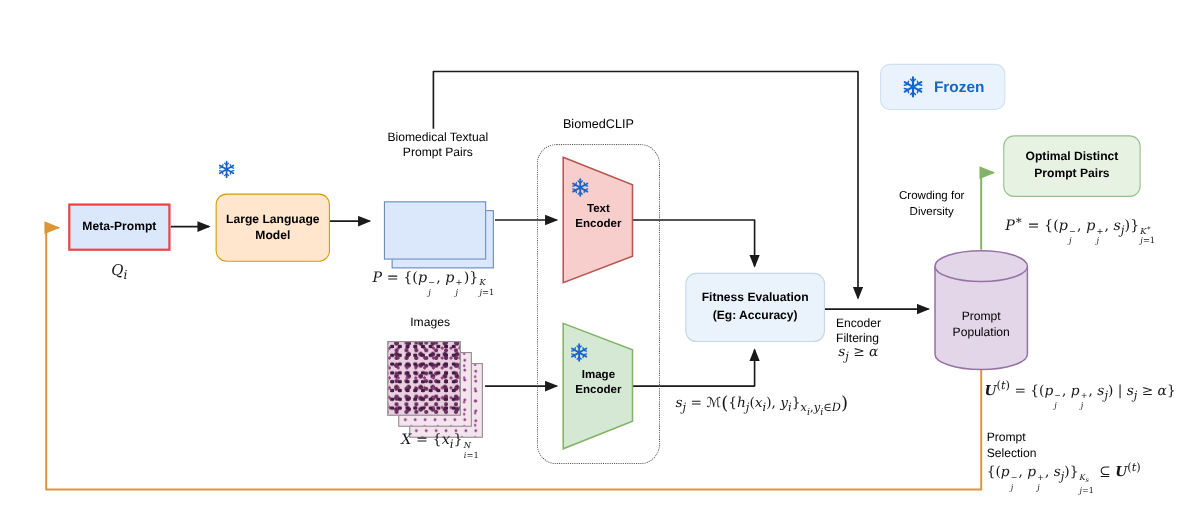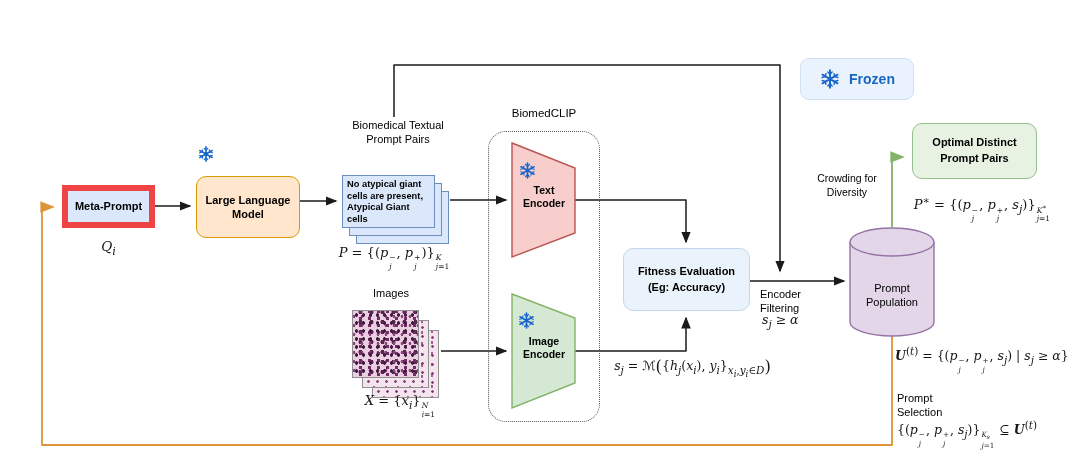--- a/index.html
+++ b/index.html
@@ -18,21 +18,21 @@
   .formula{
     position:absolute; font-family:"DejaVu Serif","DejaVu Sans",serif;
     font-size:13px; color:#161616; line-height:1.15; white-space:nowrap;text-align:center;
   }
   .formula.center{text-align:center;}
   .st{display:inline-flex; flex-direction:column; align-items:flex-start;
       font-size:0.58em; line-height:1.12; vertical-align:-0.45em; margin:0 1px 0 1px;}
   .st > span{display:block;}
   .big{font-size:1.32em; vertical-align:-0.12em;}
   .scr{font-weight:bold;}
-  .box-blue{background:#dbe8fc; border:6px solid #ef4444;}
+  .box-blue{background:#dbe8fc; border:2px solid #ef4444;}
   .box-orange{background:#ffe6cc; border:1px solid #d79b00; border-radius:10px;}
   .box-fit{background:#eaf2fb; border:1px solid #c3d6ea; border-radius:10px;}
   .box-green{background:#e7f2e3; border:1px solid #94c08e; border-radius:10px;}
   .legend{
     position:absolute; left:800px; top:58px; width:112px; height:40px;
     background:#eaf3fd; border:1px solid #cfe0f2; border-radius:9px;
     display:flex; align-items:center; justify-content:center; gap:8px;
   }
   .legend .frozen-txt{color:#1766c2; font-weight:bold; font-size:14px;}
   .pcard{
@@ -128,21 +128,20 @@
     </g>
     <g stroke="#1765cc" stroke-width="1.5" stroke-linecap="round" fill="none">
       <path d="M9.6 4.4L12 6.8l2.4-2.4M9.6 19.6L12 17.2l2.4 2.4M3.4 10.4l3.3-.9.9-3.2M20.6 13.6l-3.3.9-.9 3.2M3.4 13.6l3.3.9.9 3.2M20.6 10.4l-3.3-.9-.9-3.2"></path>
     </g>
   </svg>
   <div class="node box-orange" style="left:196px; top:176px; width:104px; height:62px; font-size:11px; padding:0 8px;">Large Language Model</div>
 
   <div class="lbl center" style="left:340px; top:118px; width:116px; font-size:11px;">Biomedical Textual Prompt Pairs</div>
   <div class="pcard" style="left:356px; top:191px;"></div>
   <div class="pcard" style="left:349px; top:183px;"></div>
-  <div class="pcard pcard-front" style="left:342px; top:175px;">No atypical giant cells are present, Atypical Giant cells</div>
   <div class="formula center" style="left:332px; top:246px; width:125px;"><i>P</i> = {(<i>p</i><span class="st">
         <span>−</span>
         <span><i>j</i></span>
       </span>, <i>p</i><span class="st">
         <span>+</span>
         <span><i>j</i></span>
       </span>)}<span class="st">
         <span><i>K</i></span>
         <span><i>j</i>=1</span>
       </span></div>

